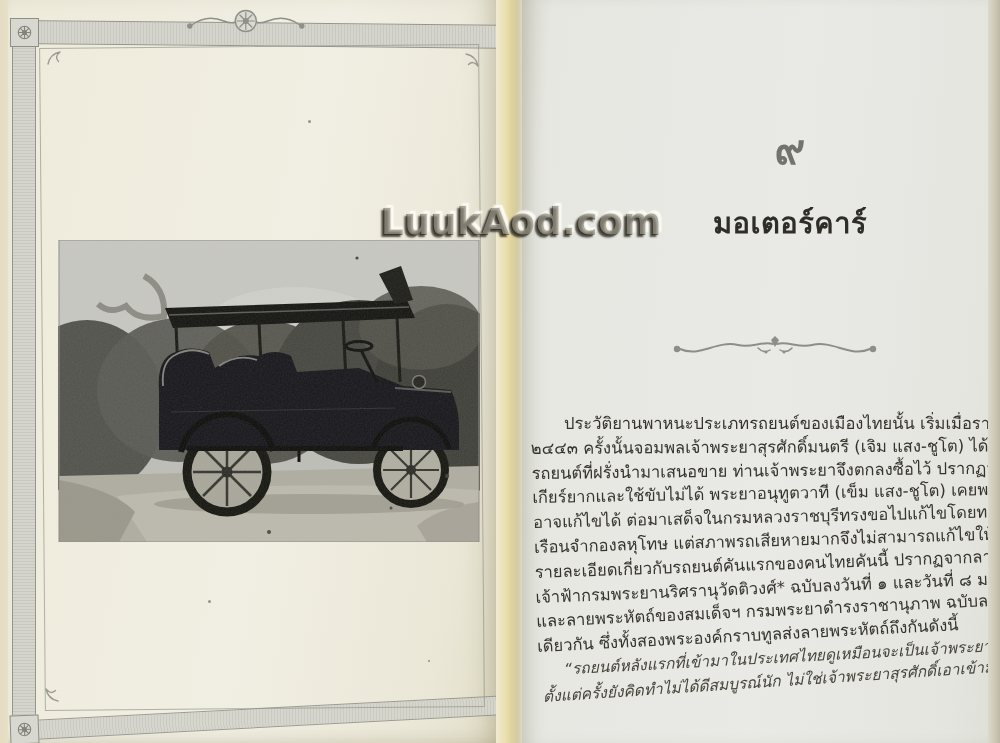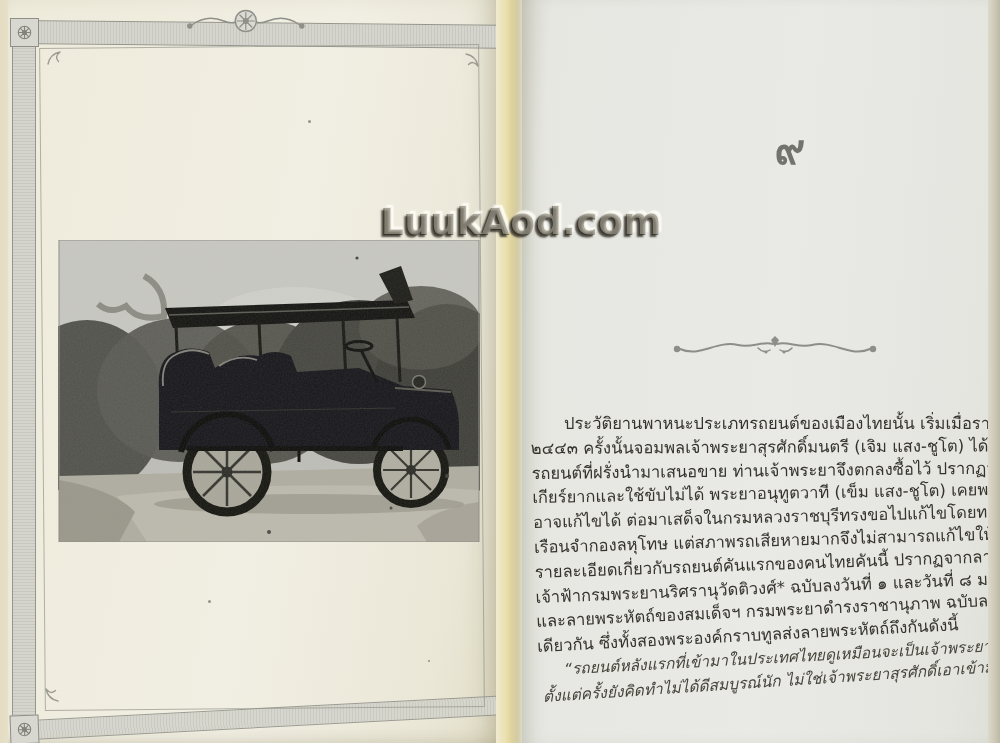--- a/index.html
+++ b/index.html
@@ -192,20 +192,21 @@
 
     <span class="speck" style="left:300px;top:120px;width:3px;height:3px;"></span>
     <span class="speck" style="left:200px;top:600px;width:3px;height:3px;"></span>
     <span class="speck" style="left:420px;top:660px;width:2px;height:2px;"></span>
   </div>
 
   <div class="gutter" style="background:linear-gradient(90deg,#f0ead2 0%,#eadfab 40%,#ddd29e 62%,#d3cba4 82%,#dcd8c4 100%);"></div>
 
   <div class="page-right">
     <div class="chapter-number">๙</div>
+    <div class="title-l1">มอเตอร์คาร์</div>
 
     <div class="flourish">
       <svg width="210" height="28" viewBox="0 0 210 28">
         <g stroke="#8e8e88" stroke-width="2" fill="none" stroke-linecap="round">
           <circle cx="7" cy="15" r="3.2" fill="#8e8e88" stroke="none"></circle>
           <path d="M10,15 C30,24 46,6 68,11 C82,14 92,7 103,10"></path>
           <path d="M200,15 C180,24 164,6 142,11 C128,14 118,7 107,10"></path>
           <circle cx="203" cy="15" r="3.2" fill="#8e8e88" stroke="none"></circle>
           <path d="M88,14 q6,6 12,2 M122,14 q-6,6 -12,2" stroke-width="1.5"></path>
           <path d="M101,6 l4,-4 4,4 -4,7 Z" fill="#8e8e88" stroke="none"></path>

